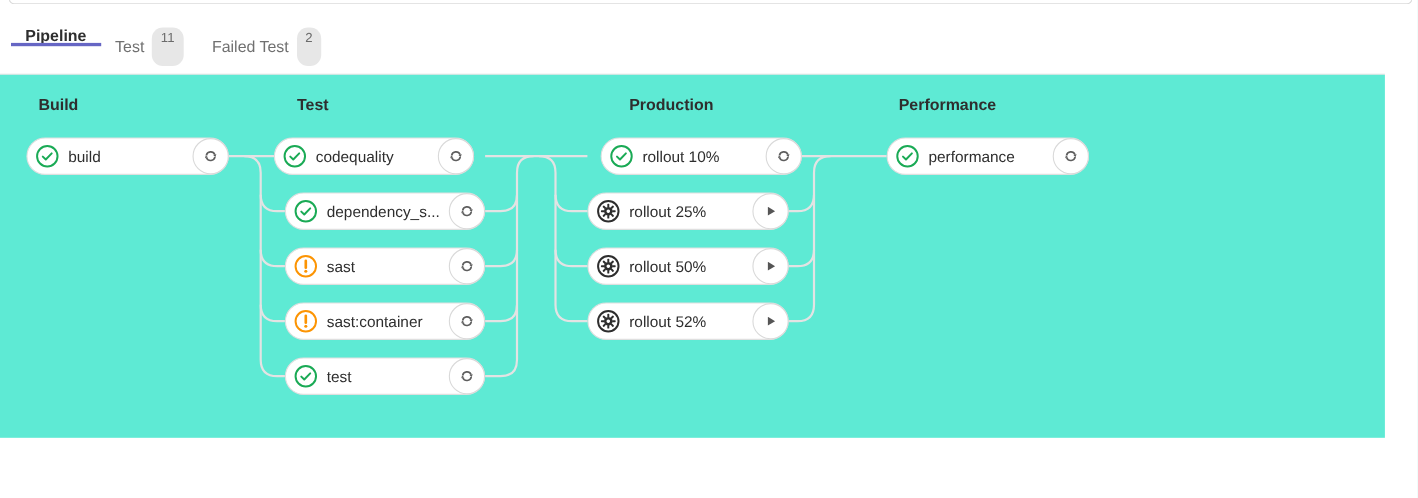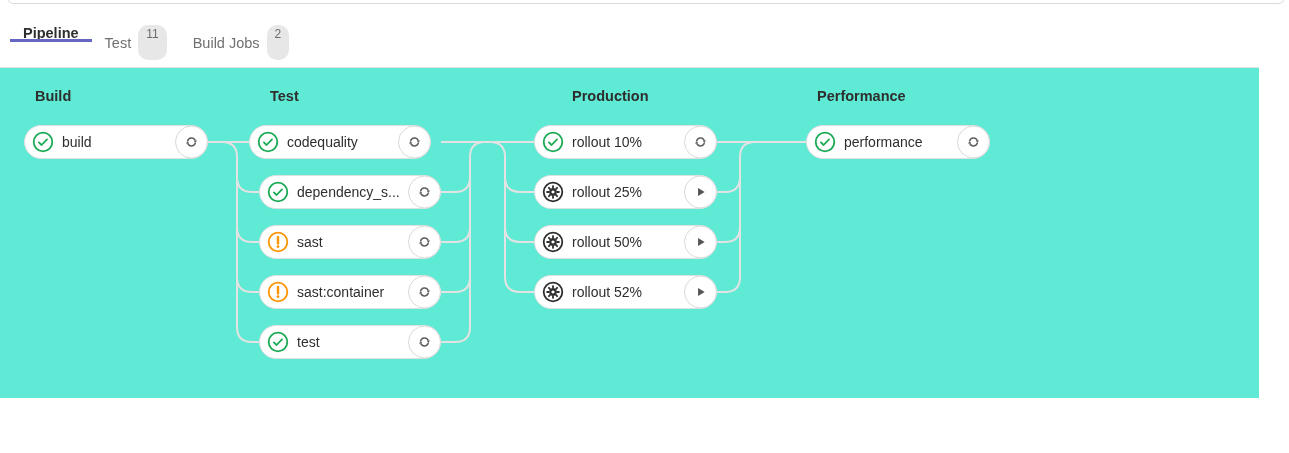--- a/index.html
+++ b/index.html
@@ -73,21 +73,21 @@
 
 <nav class="tabbar" id="tabbar">
     <a class="tab active">
       <span>Pipeline</span>
     </a>
     <a class="tab">
       <span>Test</span>
       <span class="badge">11</span>
     </a>
     <a class="tab">
-      <span>Build Jobs</span>
+      <span>Failed Test</span>
       <span class="badge">2</span>
     </a>
   </nav>
 
 <section class="graph">
   <svg class="connectors" width="1259" height="330">
     <g id="connector-g" fill="none" stroke="#e3e3e3" stroke-width="2">
 
       <path d="M208 74 H259"></path>
       <path d="M222 74 Q237 74 237 89 V259 Q237 274 252 274 H259"></path>
@@ -248,21 +248,21 @@
               <path d="M12.2 8.7 A4.3 4.3 0 0 1 4 9.5"></path>
             </g>
             <g fill="#5e5e5e">
               <path d="M12.8 8.7 L13.5 5.9 L10.5 7.1 Z"></path>
               <path d="M3.2 7.3 L2.5 10.1 L5.5 8.9 Z"></path>
             </g>
           </svg>
         </button>
       </div>
       <div class="stage-header" style="left: 572px;">Production</div>
-      <div class="job" style="left: 534px; top: 57px; width: 183px;">
+      <div class="job" style="left: 546px; top: 57px; width: 183px;">
         <a class="job-link">
           <span class="st-icon">
             <svg viewBox="0 0 22 22">
               <circle cx="11" cy="11" r="9.3" fill="#fff" stroke="#1aaa55" stroke-width="1.8"></circle>
               <path d="M6.9 11.4 L9.6 14 L15 8.4" fill="none" stroke="#1aaa55" stroke-width="1.8" stroke-linecap="round" stroke-linejoin="round"></path>
             </svg>
           </span>
           <span class="job-label">rollout 10%</span>
         </a>
         <button class="action">

